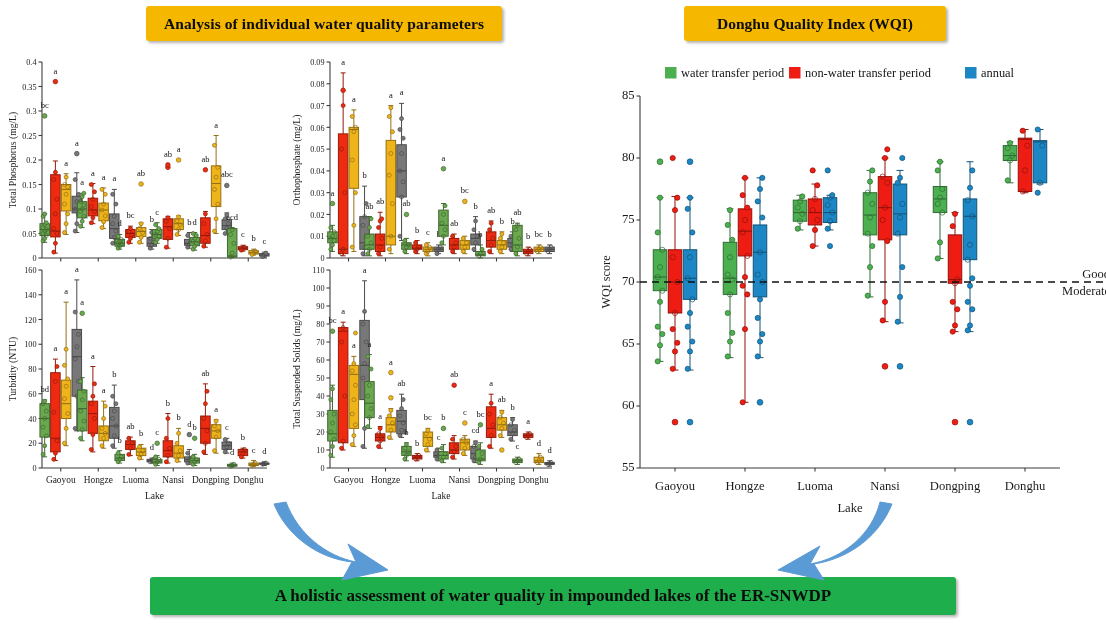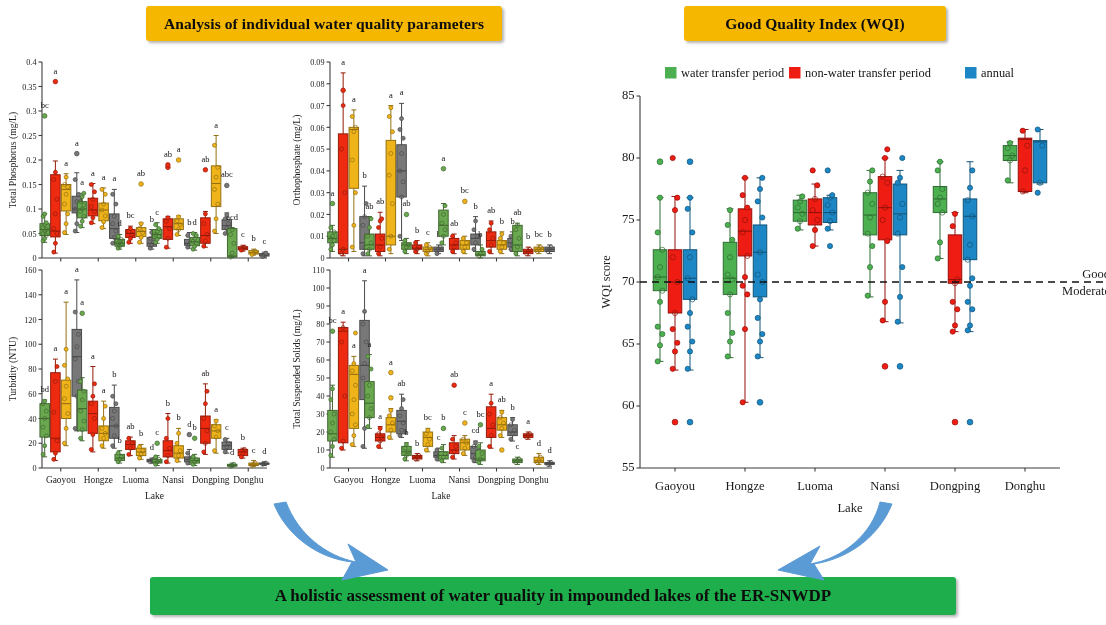--- a/index.html
+++ b/index.html
@@ -36,21 +36,21 @@
   .pt { stroke-width: .7; }
   .dashline { stroke: #111; stroke-width: 1.3; stroke-dasharray: 7 5; fill: none; }
   .legend-txt { font-family: "Liberation Serif", serif; fill: #141414; font-size: 12.4px; }
   .cat-label { font-family: "Liberation Serif", serif; fill: #1a1a1a; }
 </style>
 </head>
 <body>
 
 <div class="banner" id="banner-left">Analysis of individual water quality parameters</div>
 
-<div class="banner" id="banner-right">Good Quality Index (WQI)</div>
+<div class="banner" id="banner-right">Donghu Quality Index (WQI)</div>
 
 <div class="banner" id="banner-bottom">A holistic assessment of water quality in impounded lakes of the ER-SNWDP</div>
 
 <div class="panel" id="left-charts" style="left:0px; top:48px; width:580px; height:470px;">
   <svg id="svg-left" width="580" height="470">
       <g>
         <line x1="42" y1="14" x2="42" y2="210" class="axis-line"></line>
         <line x1="42" y1="210" x2="267" y2="210" class="axis-line"></line>
         <line x1="38.5" y1="210" x2="42" y2="210" class="tick-line"></line>
         <text x="36.5" y="213.2" font-size="8.2" text-anchor="end" class="tick-label">0</text>

